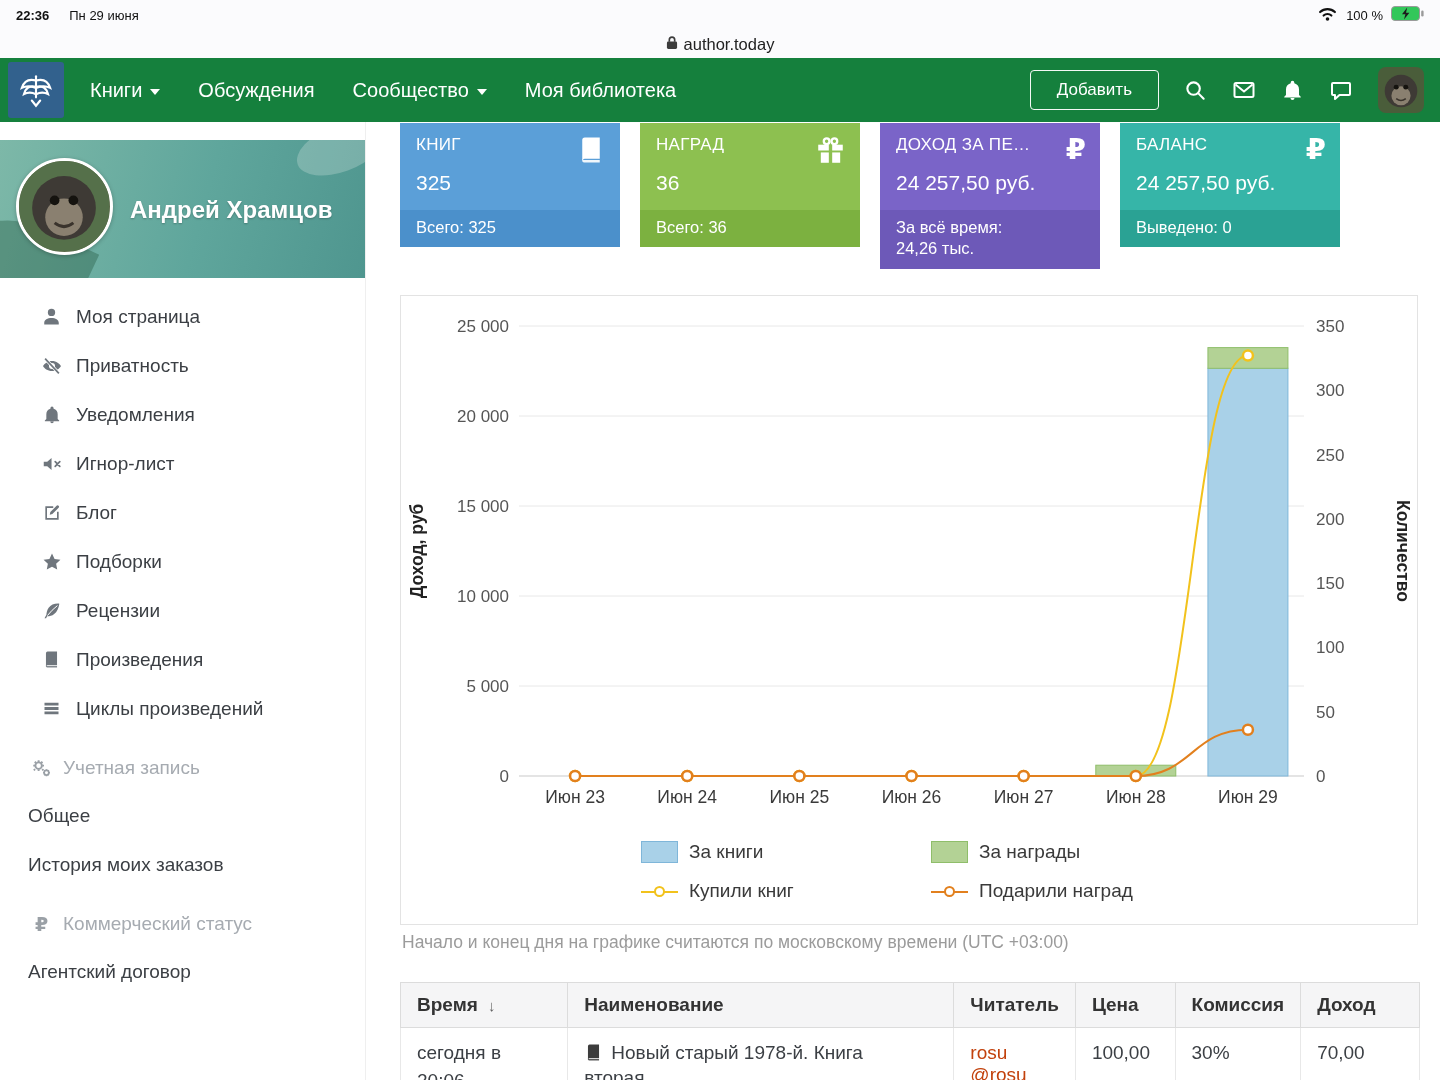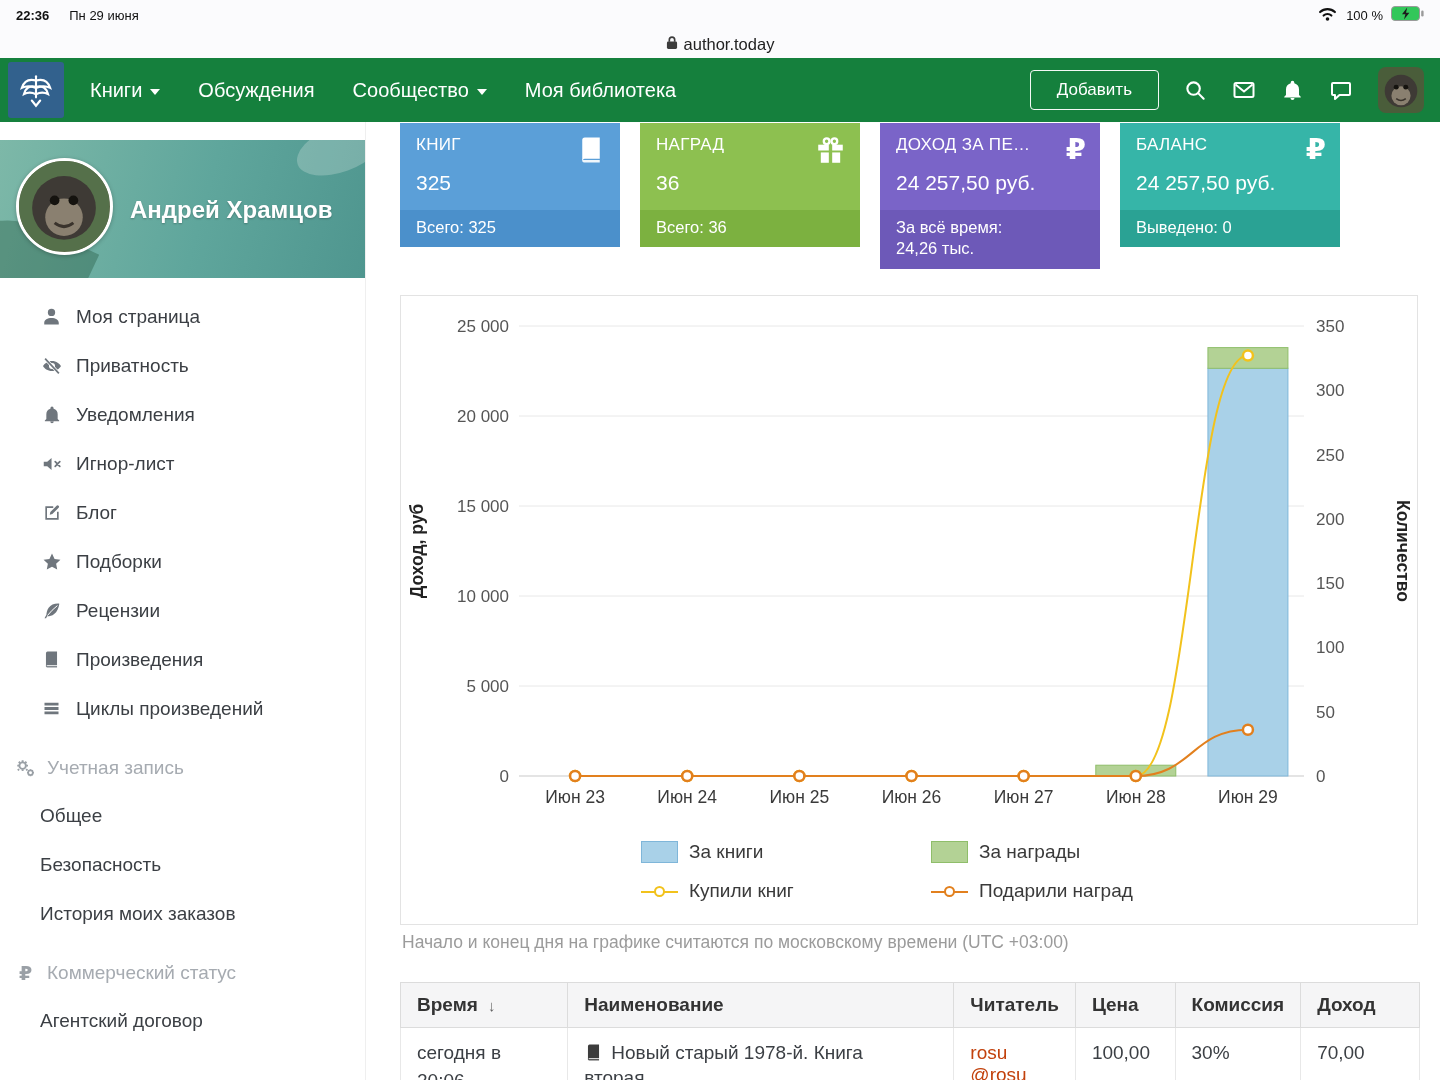--- a/index.html
+++ b/index.html
@@ -38,23 +38,23 @@
   .leaf { position:absolute; background:rgba(30,80,55,.35); border-radius:50% 0 50% 50%; }
   .leaf1 { width:120px; height:70px; left:-30px; bottom:-18px; transform:rotate(25deg); }
   .leaf2 { width:90px; height:46px; right:-20px; top:-14px; transform:rotate(-20deg); background:rgba(235,245,240,.25); }
   .profile-avatar { position:absolute; left:16px; top:18px; width:97px; height:97px; border-radius:50%;
     border:3.5px solid #fff; overflow:hidden; box-shadow:0 1px 4px rgba(0,0,0,.25); background:#5b6b4a; }
   .profile-name { position:absolute; left:130px; top:56px; color:#fff; font-size:24px; font-weight:600;
     text-shadow:0 1px 2px rgba(0,0,0,.25); }
   .side-menu { margin-top:14px; }
   .s-item { height:49px; display:flex; align-items:center; padding-left:40px; gap:13px; font-size:19px; cursor:pointer; }
   .s-icon { width:23px; display:flex; justify-content:center; align-items:center; flex:0 0 auto; }
-  .s-section { height:46px; margin-top:12px; display:flex; align-items:center; padding-left:14px; gap:10px;
+  .s-section { height:46px; margin-top:12px; display:flex; align-items:center; padding-left:30px; gap:10px;
     font-size:19px; color:#a6abb1; }
-  .s-sub { height:49px; display:flex; align-items:center; padding-left:40px; font-size:19px; cursor:pointer; }
+  .s-sub { height:49px; display:flex; align-items:center; padding-left:28px; font-size:19px; cursor:pointer; }
   .rub-section { font-size:19px; font-weight:700; color:#9aa0a6; width:23px; text-align:center; }
 
   
   .main { position:absolute; top:122px; left:400px; width:1020px; height:958px; }
 
   
   .cards { position:absolute; top:1px; left:0; display:flex; gap:20px; align-items:flex-start; }
   .card { width:220px; color:#fff; }
   .card-main { height:87px; padding:12px 16px 0 16px; position:relative; }
   .card-label { font-size:17px; letter-spacing:.3px; display:block; max-width:185px;
@@ -308,23 +308,20 @@
           <g stroke="#9aa0a6" stroke-width="1.7">
               <circle cx="17.2" cy="16.4" r="2.4"></circle>
           <path d="M17.2 12.8v1.2M17.2 18.8v1.2M13.6 16.4h1.2M19.6 16.4h1.2M14.7 13.9l.9.9M18.8 18l.9.9M19.7 13.9l-.9.9M15.6 18l-.9.9"></path>
             </g>
           </svg>
       </span>
       <span>Учетная запись</span>
     </div>
     <div class="s-sub">
       <span>Общее</span>
-    </div>
-    <div class="s-sub">
-      <span>Безопасность</span>
     </div>
     <div class="s-sub">
       <span>История моих заказов</span>
     </div>
 
     <div class="s-section">
       <span class="rub-section">₽</span>
       <span>Коммерческий статус</span>
     </div>
     <div class="s-sub">

